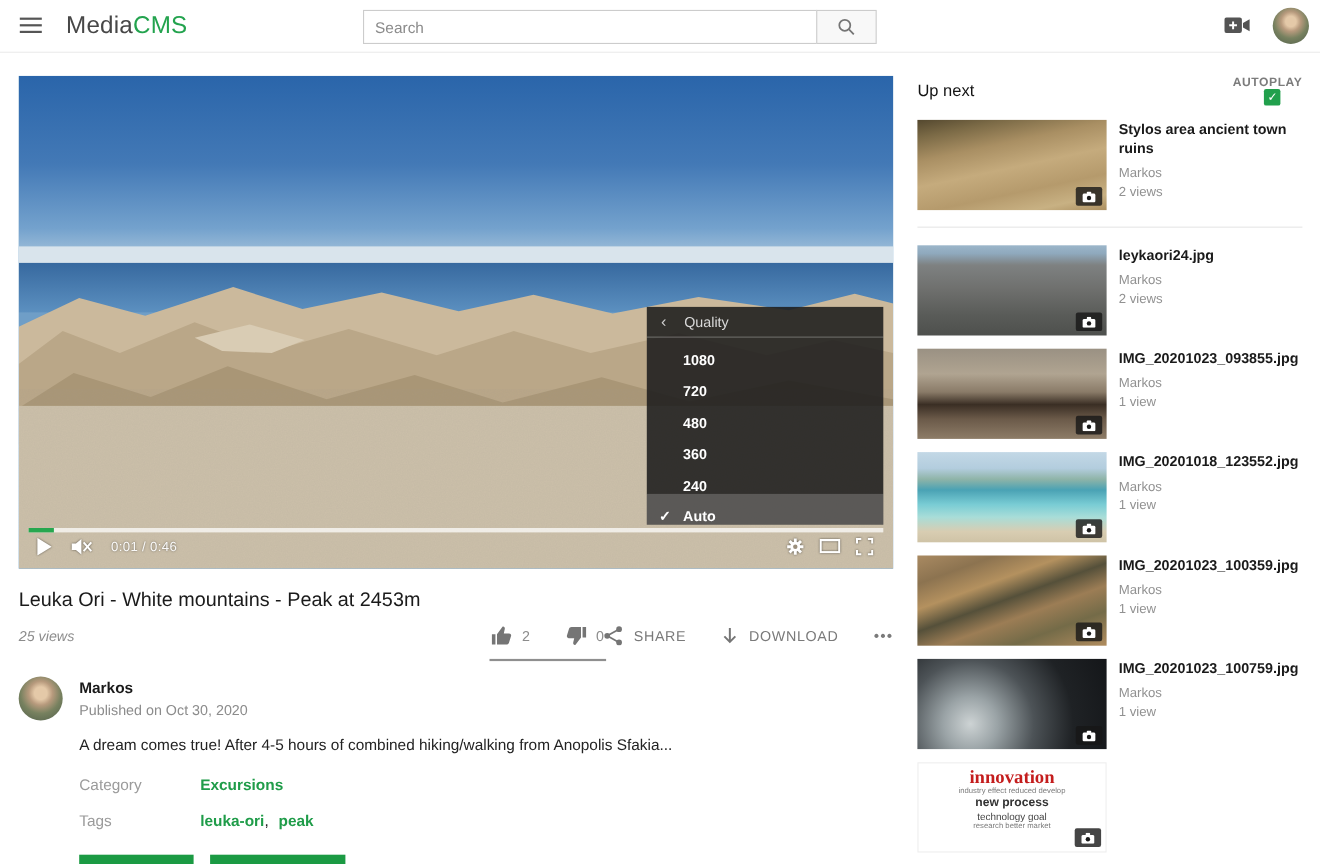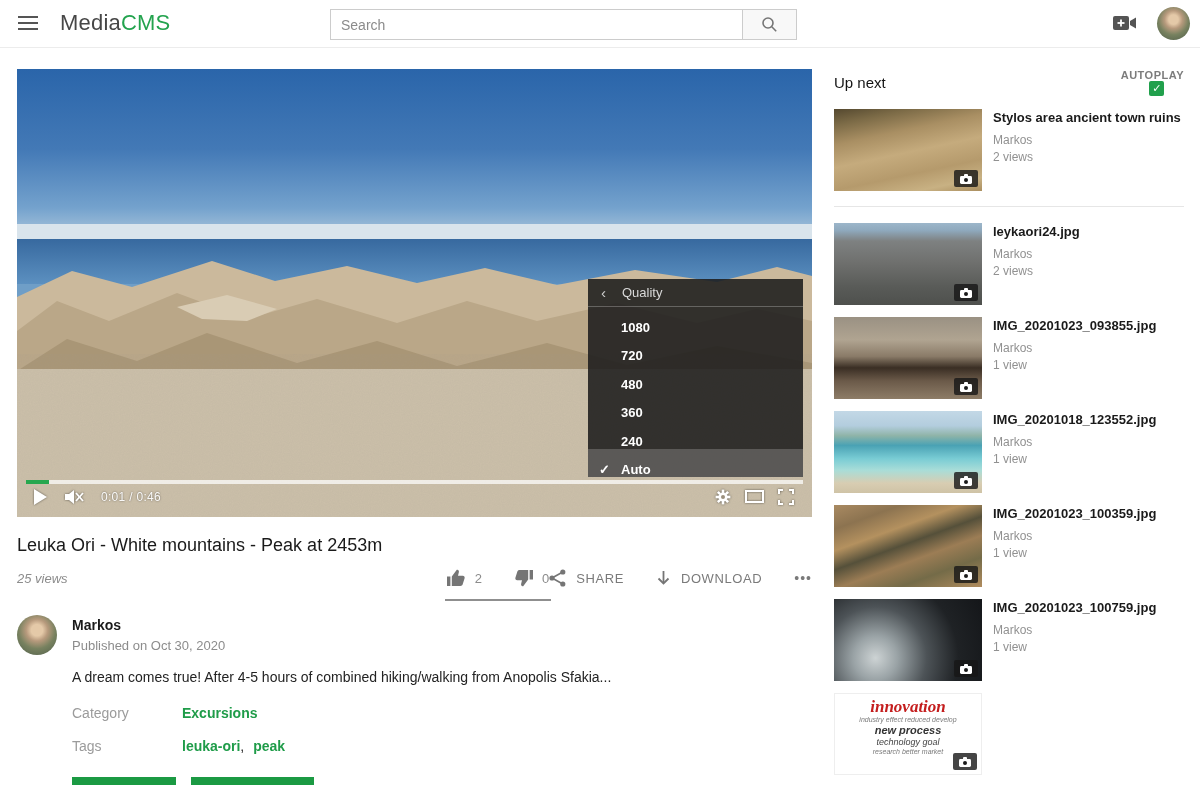--- a/index.html
+++ b/index.html
@@ -89,21 +89,21 @@
 
   
   .sidebar { position:absolute; left:834px; top:69px; width:350px; }
   .sb-header { display:flex; align-items:center; margin-bottom:13px; }
   .up-next { font-size:15px; color:#141414; }
   .autoplay { margin-left:auto; display:flex; align-items:center; cursor:pointer;flex-direction:column; }
   .autoplay-label { font-size:11px; font-weight:bold; color:#7c7c7c; letter-spacing:.5px; }
   .checkbox { width:15px; height:15px; background:#21a04c; border-radius:2px; margin-left:9px;
               color:#fff; font-size:11px; display:flex; align-items:center; justify-content:center; }
   .rel-item { display:flex; margin-bottom:12px; cursor:pointer; }
-  .rel-thumb { width:148px; height:82px; position:relative; flex-shrink:0; overflow:hidden;font-style:italic; }
+  .rel-thumb { width:172px; height:82px; position:relative; flex-shrink:0; overflow:hidden; }
   .rel-text { padding-left:11px; padding-top:1px; }
   .rel-title { font-size:13px; font-weight:bold; color:#1a1a1a; line-height:1.3; }
   .rel-author { font-size:12px; color:#919191; margin-top:6px; }
   .rel-views { font-size:12px; color:#919191; margin-top:3px; }
   .sb-divider { border:none; border-top:1px solid #e6e6e6; margin:15px 0 16px; }
   .cam-badge { position:absolute; right:4px; bottom:4px; width:24px; height:17px;
                background:rgba(22,22,22,.8); border-radius:2px; display:flex; align-items:center;
                justify-content:center; }
 
   

